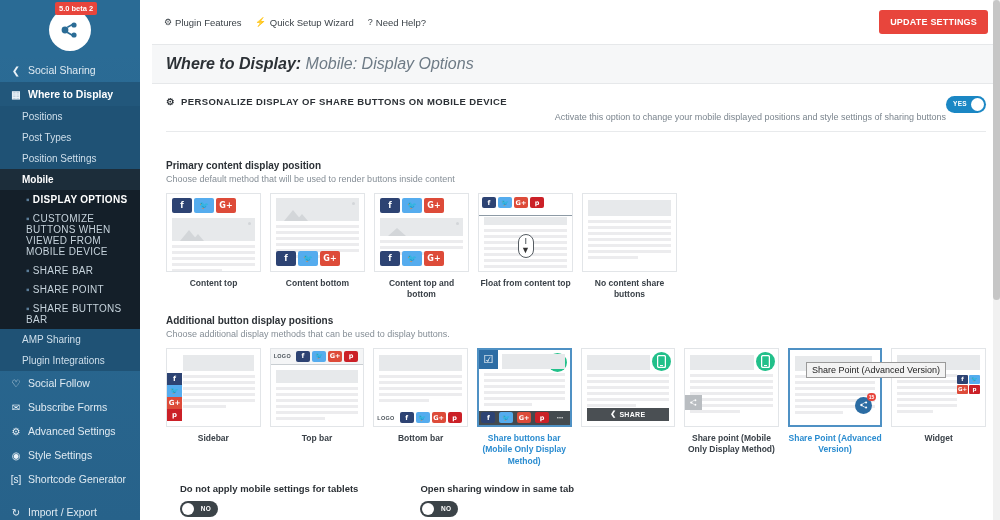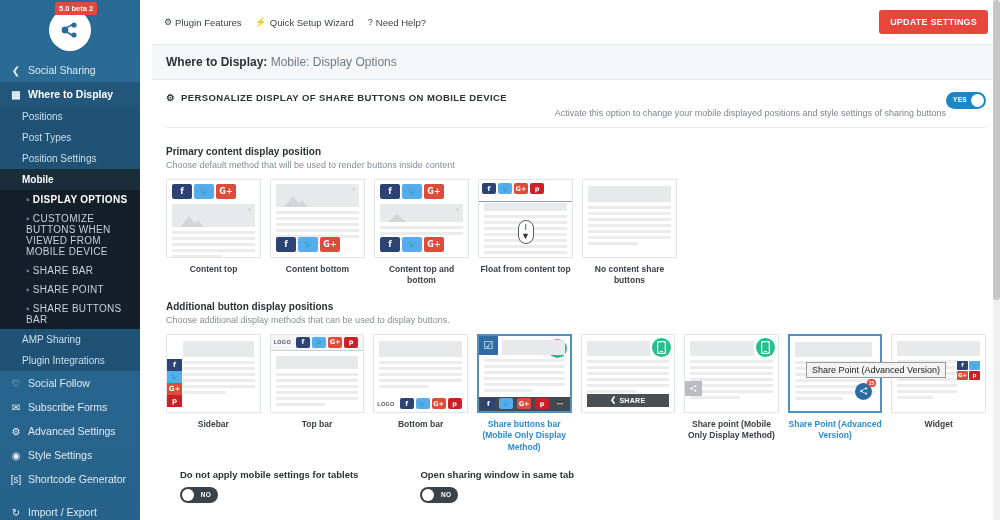--- a/index.html
+++ b/index.html
@@ -76,21 +76,21 @@
     cursor: pointer;
   }
   .toplink .ti { font-size: 9px; }
   .btn-update {
     margin-left: auto; background: #e8453c; color: #fff;
     font-size: 9px; font-weight: bold; letter-spacing: .2px;
     padding: 7px 11px; border-radius: 3px; cursor: pointer; border: none;
   }
   .crumbbar {
     background: #f6f7f8; border-top: 1px solid #e6e8ea; border-bottom: 1px solid #e6e8ea;
-    padding: 10px 14px; font-size: 12px; color: #6e7b86;
+    padding: 10px 14px; font-size: 16px; color: #6e7b86; font-style: italic;
   }
   .crumbbar b { color: #2c3136; font-weight: bold; }
 
   .panel { padding: 12px 14px 0 14px; }
   .panel-head { display: flex; align-items: flex-start; }
   .panel-title {
     font-size: 9.5px; font-weight: bold; color: #2c3136;
     letter-spacing: .4px; display: flex; align-items: center; gap: 6px;
   }
   .panel-sub { font-size: 9px; color: #7b858e; margin-top: 5px; text-align: right; }
@@ -100,21 +100,21 @@
     padding: 0 2px; cursor: pointer; position: relative;
   }
   .toggle-yes .lbl {
     position: absolute; left: 7px; top: 4px;
     color: #fff; font-size: 6.5px; font-weight: bold; letter-spacing: .3px;
   }
   .knob { width: 13px; height: 13px; border-radius: 50%; background: #fff; }
 
   .hr { height: 1px; background: #e8eaec; margin: 9px 0 0 0; }
 
-  .sec-title { font-size: 10px; font-weight: bold; color: #2c3136; margin-top: 18px; }
+  .sec-title { font-size: 10px; font-weight: bold; color: #2c3136; margin-top: 28px; }
   .sec-desc { font-size: 9px; color: #858e96; margin-top: 3px; }
 
   .cards { display: flex; gap: 9px; margin-top: 9px; }
   .card { width: 95px; }
   .thumb {
     height: 79px; border: 1px solid #e2e5e8; background: #fff;
     position: relative; overflow: hidden; cursor: pointer;
   }
   .thumb.sel { border: 2px solid #4f91c4; }
   .card-label {

